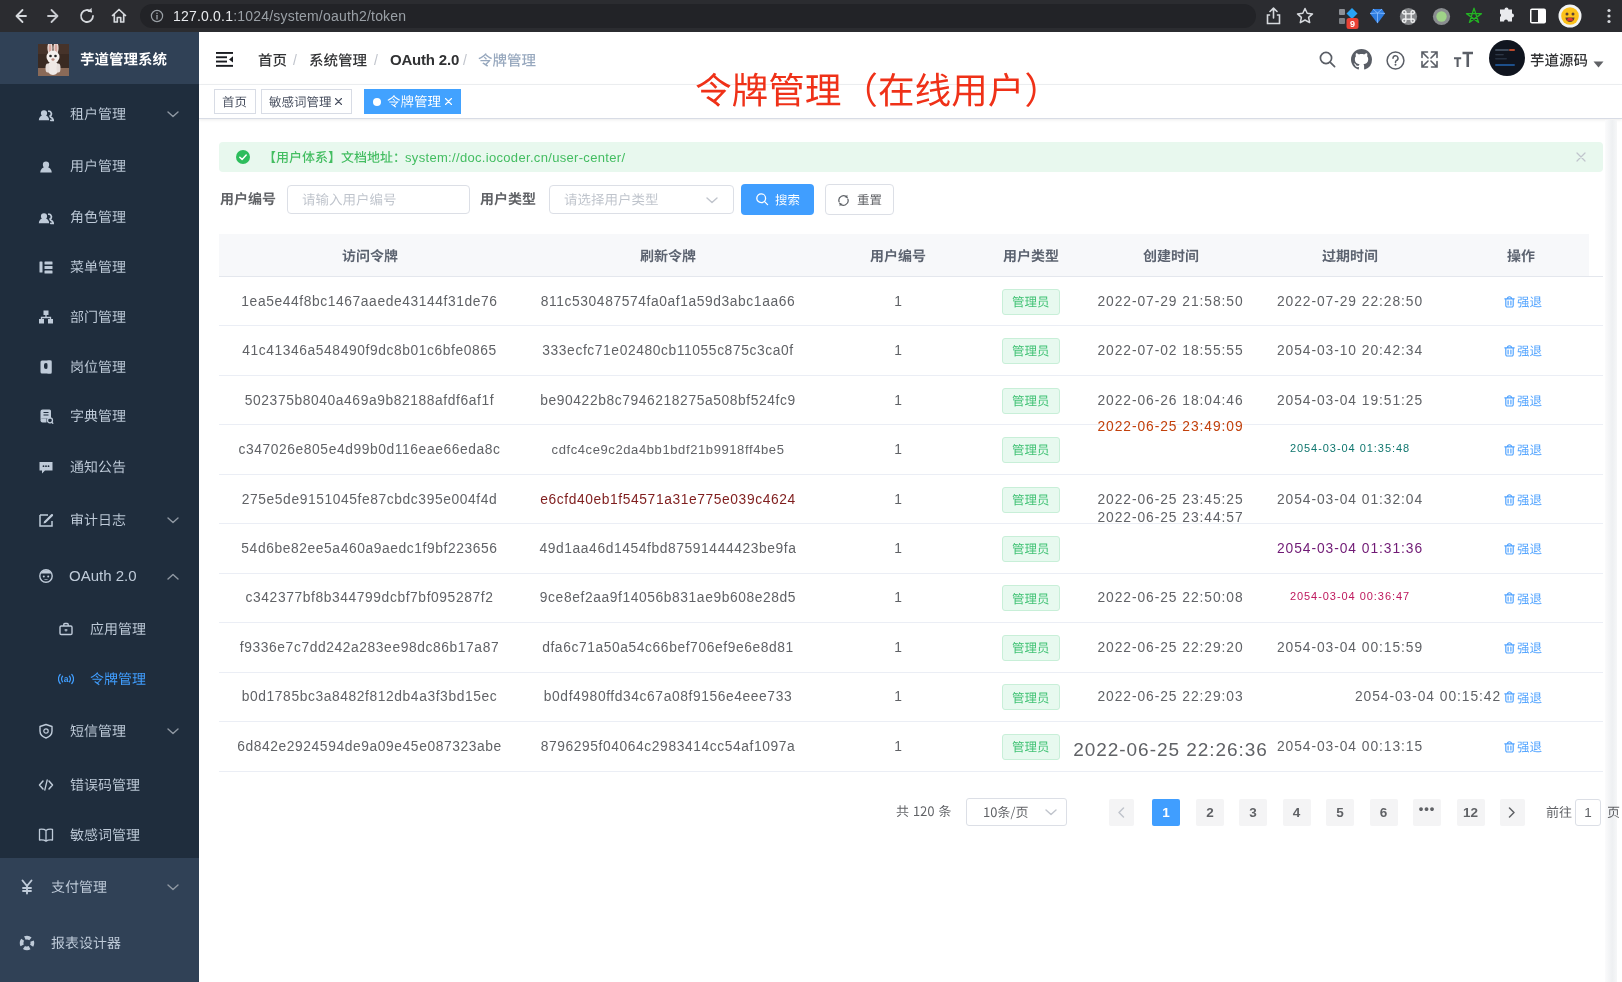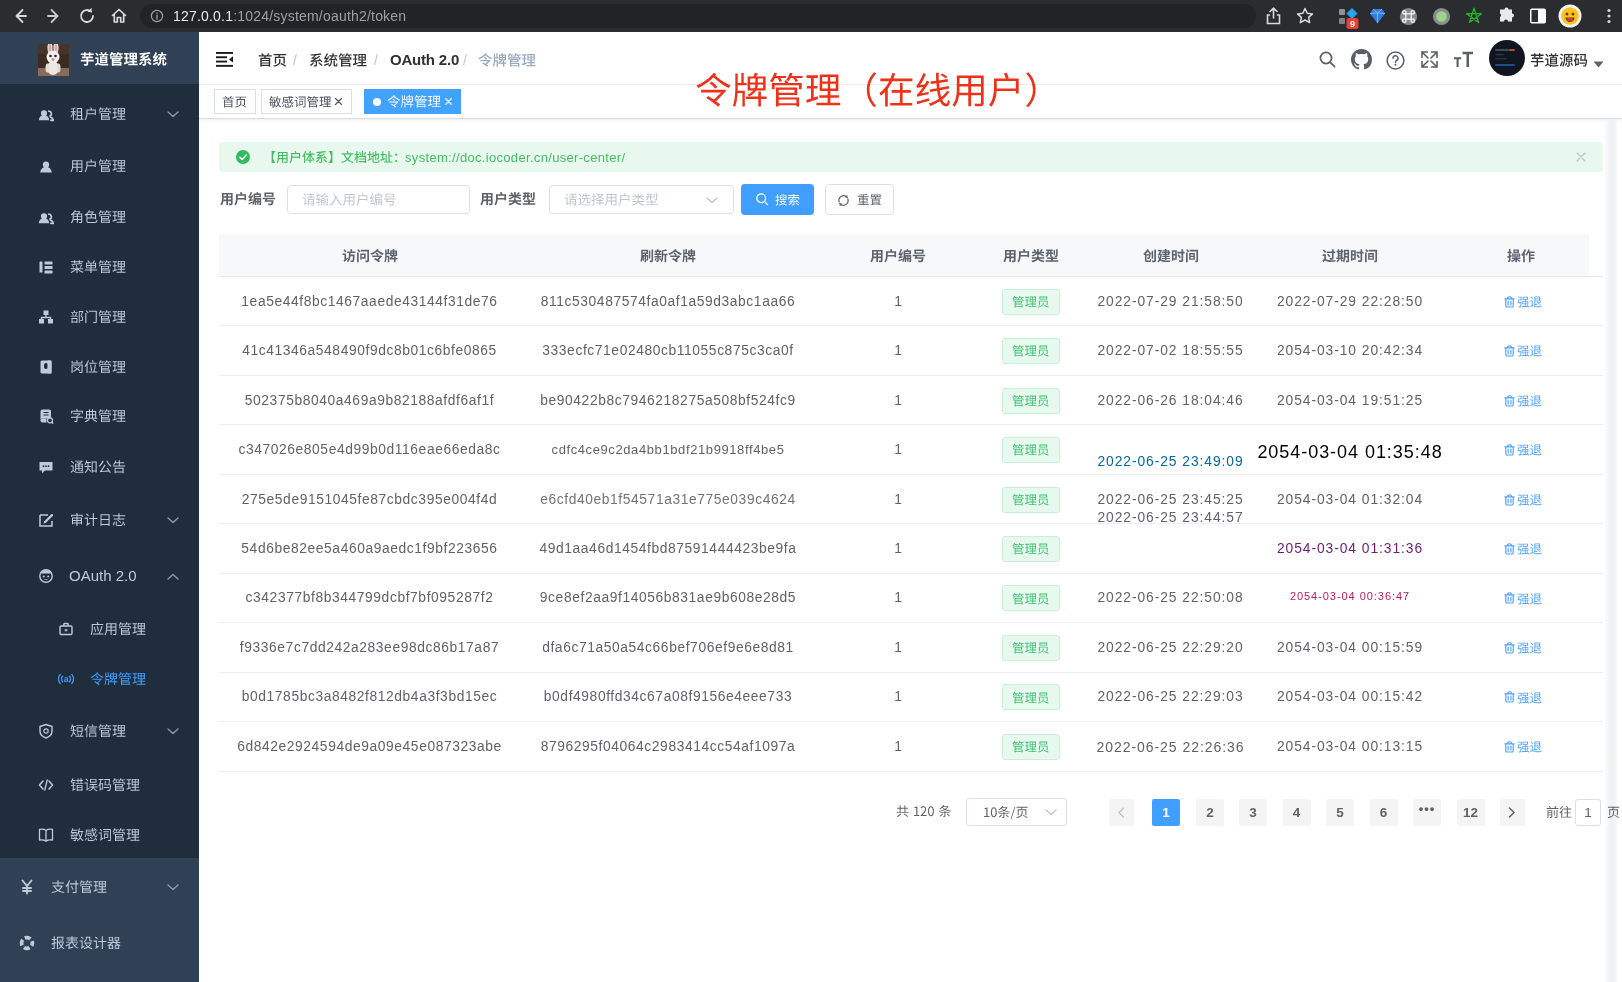--- a/index.html
+++ b/index.html
@@ -538,33 +538,33 @@
 <div class="abs" style="left:219px;top:424.4px;width:1384px;height:1px;background:#ebeef5"></div>
 <div class="lat" style="left:369.5px;top:442.1px;font-size:13.8px;letter-spacing:0.6px;color:#606266;transform:translateX(-50%)">c347026e805e4d99b0d116eae66eda8c</div>
 <div class="lat" style="left:668px;top:442.1px;font-size:13px;letter-spacing:0.6px;color:#606266;transform:translateX(-50%)">cdfc4ce9c2da4bb1bdf21b9918ff4be5</div>
 <div class="lat" style="left:898px;top:442.1px;font-size:13.8px;color:#606266;transform:translateX(-50%)">1</div>
 <div class="abs" style="left:1002px;top:437.1px;width:58px;height:26px;background:#e7f9ef;border:1px solid #c8efd8;border-radius:3px"></div>
 <div style="position:absolute;left:1012.2px;top:442.3px;">
       <svg width="37.5" height="16.2" viewBox="0 -12.5 37.5 16.2" style="display:block;overflow:visible">
         <path d="M2.6 -5.5V1.0H3.6V0.6H9.6V1.0H10.6V-2.1H3.6V-3.0H9.9V-5.5ZM9.6 -0.2H3.6V-1.4H9.6ZM5.5 -7.8C5.6 -7.5 5.8 -7.2 5.9 -7.0H1.3V-4.9H2.2V-6.2H10.5V-4.9H11.4V-7.0H6.9C6.7 -7.3 6.5 -7.7 6.3 -8.0ZM3.6 -4.8H9.0V-3.7H3.6ZM2.1 -10.6C1.8 -9.5 1.2 -8.4 0.5 -7.7C0.8 -7.6 1.2 -7.4 1.4 -7.2C1.7 -7.7 2.1 -8.2 2.4 -8.8H3.2C3.5 -8.3 3.8 -7.8 3.9 -7.4L4.7 -7.7C4.6 -8.0 4.4 -8.4 4.1 -8.8H6.1V-9.5H2.7C2.8 -9.8 2.9 -10.1 3.0 -10.4ZM7.4 -10.5C7.2 -9.6 6.7 -8.7 6.2 -8.1C6.4 -8.0 6.8 -7.8 6.9 -7.7C7.2 -8.0 7.4 -8.4 7.7 -8.8H8.5C8.9 -8.3 9.3 -7.7 9.4 -7.4L10.2 -7.7C10.1 -8.0 9.8 -8.4 9.5 -8.8H11.8V-9.5H8.0C8.1 -9.8 8.2 -10.1 8.3 -10.4Z M18.4 -6.8H20.4V-5.1H18.4ZM21.2 -6.8H23.1V-5.1H21.2ZM18.4 -9.1H20.4V-7.5H18.4ZM21.2 -9.1H23.1V-7.5H21.2ZM16.5 -0.3V0.6H24.6V-0.3H21.2V-2.0H24.2V-2.9H21.2V-4.3H24.0V-9.9H17.6V-4.3H20.3V-2.9H17.4V-2.0H20.3V-0.3ZM12.9 -1.2 13.2 -0.3C14.3 -0.7 15.7 -1.2 17.1 -1.6L16.9 -2.5L15.5 -2.1V-5.2H16.8V-6.0H15.5V-8.8H17.0V-9.7H13.1V-8.8H14.6V-6.0H13.2V-5.2H14.6V-1.8C14.0 -1.6 13.4 -1.4 12.9 -1.2Z M28.4 -9.1H34.2V-7.7H28.4ZM27.4 -9.9V-6.9H35.2V-9.9ZM30.7 -4.1V-2.9C30.7 -2.0 30.3 -0.6 25.8 0.3C26.0 0.5 26.3 0.8 26.4 1.1C31.1 0.0 31.7 -1.6 31.7 -2.9V-4.1ZM31.6 -0.8C33.1 -0.3 35.2 0.5 36.2 1.1L36.7 0.2C35.6 -0.3 33.6 -1.0 32.1 -1.5ZM26.9 -5.8V-1.2H27.9V-4.9H34.7V-1.2H35.7V-5.8Z" fill="#3fc173"></path>
       </svg>
     </div>
-<div class="lat" style="left:1170.5px;top:454px;font-size:13.8px;letter-spacing:0.95px;color:#0369a1;transform:translateX(-50%)">2022-06-25 23:49:09</div>
-<div class="lat" style="left:1350px;top:442.1px;font-size:18px;letter-spacing:0.95px;color:#000000;transform:translateX(-50%)">2054-03-04 01:35:48</div>
+<div class="lat" style="left:1170.5px;top:419px;font-size:13.8px;letter-spacing:0.95px;color:#c2410c;transform:translateX(-50%)">2022-06-25 23:49:09</div>
+<div class="lat" style="left:1350px;top:442.1px;font-size:11px;letter-spacing:0.95px;color:#0f766e;transform:translateX(-50%)">2054-03-04 01:35:48</div>
 <svg class="abs" style="left:1503.5px;top:444.1px" width="11" height="12" viewBox="0 0 11 12">
 <path d="M0.8 2.8 H10.2 M3.4 2.8 a2.1 2.1 0 0 1 4.2 0 M1.8 2.8 V9.6 a1.4 1.4 0 0 0 1.4 1.4 H7.8 a1.4 1.4 0 0 0 1.4-1.4 V2.8 M4.1 5 V9 M6.9 5 V9" stroke="#4da1ff" stroke-width="1.15" fill="none" stroke-linecap="round"></path>
     </svg>
 <div style="position:absolute;left:1516.5px;top:442.3px;">
       <svg width="25.0" height="16.2" viewBox="0 -12.5 25.0 16.2" style="display:block;overflow:visible">
         <path d="M6.5 -9.0H10.1V-7.5H6.5ZM5.6 -9.8V-6.7H7.9V-5.6H5.3V-2.2H7.9V-0.4L4.8 -0.2L4.9 0.7C6.5 0.6 8.7 0.4 10.9 0.2C11.1 0.6 11.2 0.9 11.2 1.1L12.1 0.7C11.8 -0.0 11.1 -1.2 10.5 -2.0L9.7 -1.7C10.0 -1.3 10.2 -1.0 10.5 -0.6L8.7 -0.5V-2.2H11.3V-5.6H8.7V-6.7H11.0V-9.8ZM6.2 -4.8H7.9V-3.0H6.2ZM8.7 -4.8H10.5V-3.0H8.7ZM1.1 -7.1C1.0 -5.9 0.8 -4.3 0.6 -3.3H1.1L3.6 -3.3C3.4 -1.2 3.3 -0.3 3.0 -0.1C2.9 0.1 2.8 0.1 2.6 0.1C2.4 0.1 1.9 0.1 1.3 0.0C1.4 0.3 1.5 0.6 1.6 0.9C2.1 0.9 2.7 0.9 3.0 0.9C3.4 0.9 3.6 0.8 3.8 0.5C4.2 0.2 4.4 -0.9 4.5 -3.8C4.5 -3.9 4.5 -4.2 4.5 -4.2H1.6C1.7 -4.8 1.8 -5.5 1.8 -6.2H4.6V-9.8H0.7V-9.0H3.7V-7.1Z M13.5 -9.5C14.2 -8.9 15.0 -8.0 15.3 -7.4L16.1 -8.0C15.7 -8.6 14.9 -9.4 14.2 -10.0ZM22.2 -7.2V-6.0H18.3V-7.2ZM22.2 -8.0H18.3V-9.2H22.2ZM17.3 -1.0C17.6 -1.2 17.9 -1.3 20.6 -2.1C20.5 -2.2 20.5 -2.6 20.5 -2.9L18.3 -2.3V-5.2H23.2V-9.9H17.4V-2.7C17.4 -2.2 17.1 -1.9 16.9 -1.8C17.0 -1.6 17.2 -1.3 17.3 -1.0ZM19.5 -4.4C20.8 -3.4 22.5 -2.0 23.2 -1.1L23.9 -1.6C23.5 -2.1 22.8 -2.7 22.1 -3.3C22.8 -3.7 23.5 -4.2 24.2 -4.7L23.4 -5.3C22.9 -4.9 22.2 -4.3 21.5 -3.8C21.0 -4.2 20.6 -4.5 20.1 -4.9ZM15.7 -6.1H13.2V-5.2H14.8V-1.3C14.3 -1.1 13.7 -0.6 13.0 0.0L13.6 0.8C14.3 0.0 14.9 -0.6 15.4 -0.6C15.7 -0.6 16.1 -0.3 16.6 0.0C17.4 0.5 18.5 0.7 20.0 0.7C21.2 0.7 23.4 0.6 24.3 0.5C24.3 0.3 24.5 -0.2 24.6 -0.4C23.3 -0.3 21.5 -0.2 20.0 -0.2C18.7 -0.2 17.6 -0.3 16.8 -0.7C16.3 -1.0 16.0 -1.2 15.7 -1.3Z" fill="#4da1ff"></path>
       </svg>
     </div>
 <div class="abs" style="left:219px;top:473.8px;width:1384px;height:1px;background:#ebeef5"></div>
 <div class="lat" style="left:369.5px;top:491.5px;font-size:13.8px;letter-spacing:0.6px;color:#606266;transform:translateX(-50%)">275e5de9151045fe87cbdc395e004f4d</div>
-<div class="lat" style="left:668px;top:491.5px;font-size:13.8px;letter-spacing:0.6px;color:#737373;transform:translateX(-50%)">e6cfd40eb1f54571a31e775e039c4624</div>
+<div class="lat" style="left:668px;top:491.5px;font-size:13.8px;letter-spacing:0.6px;color:#7f1d1d;transform:translateX(-50%)">e6cfd40eb1f54571a31e775e039c4624</div>
 <div class="lat" style="left:898px;top:491.5px;font-size:13.8px;color:#606266;transform:translateX(-50%)">1</div>
 <div class="abs" style="left:1002px;top:486.5px;width:58px;height:26px;background:#e7f9ef;border:1px solid #c8efd8;border-radius:3px"></div>
 <div style="position:absolute;left:1012.2px;top:491.8px;">
       <svg width="37.5" height="16.2" viewBox="0 -12.5 37.5 16.2" style="display:block;overflow:visible">
         <path d="M2.6 -5.5V1.0H3.6V0.6H9.6V1.0H10.6V-2.1H3.6V-3.0H9.9V-5.5ZM9.6 -0.2H3.6V-1.4H9.6ZM5.5 -7.8C5.6 -7.5 5.8 -7.2 5.9 -7.0H1.3V-4.9H2.2V-6.2H10.5V-4.9H11.4V-7.0H6.9C6.7 -7.3 6.5 -7.7 6.3 -8.0ZM3.6 -4.8H9.0V-3.7H3.6ZM2.1 -10.6C1.8 -9.5 1.2 -8.4 0.5 -7.7C0.8 -7.6 1.2 -7.4 1.4 -7.2C1.7 -7.7 2.1 -8.2 2.4 -8.8H3.2C3.5 -8.3 3.8 -7.8 3.9 -7.4L4.7 -7.7C4.6 -8.0 4.4 -8.4 4.1 -8.8H6.1V-9.5H2.7C2.8 -9.8 2.9 -10.1 3.0 -10.4ZM7.4 -10.5C7.2 -9.6 6.7 -8.7 6.2 -8.1C6.4 -8.0 6.8 -7.8 6.9 -7.7C7.2 -8.0 7.4 -8.4 7.7 -8.8H8.5C8.9 -8.3 9.3 -7.7 9.4 -7.4L10.2 -7.7C10.1 -8.0 9.8 -8.4 9.5 -8.8H11.8V-9.5H8.0C8.1 -9.8 8.2 -10.1 8.3 -10.4Z M18.4 -6.8H20.4V-5.1H18.4ZM21.2 -6.8H23.1V-5.1H21.2ZM18.4 -9.1H20.4V-7.5H18.4ZM21.2 -9.1H23.1V-7.5H21.2ZM16.5 -0.3V0.6H24.6V-0.3H21.2V-2.0H24.2V-2.9H21.2V-4.3H24.0V-9.9H17.6V-4.3H20.3V-2.9H17.4V-2.0H20.3V-0.3ZM12.9 -1.2 13.2 -0.3C14.3 -0.7 15.7 -1.2 17.1 -1.6L16.9 -2.5L15.5 -2.1V-5.2H16.8V-6.0H15.5V-8.8H17.0V-9.7H13.1V-8.8H14.6V-6.0H13.2V-5.2H14.6V-1.8C14.0 -1.6 13.4 -1.4 12.9 -1.2Z M28.4 -9.1H34.2V-7.7H28.4ZM27.4 -9.9V-6.9H35.2V-9.9ZM30.7 -4.1V-2.9C30.7 -2.0 30.3 -0.6 25.8 0.3C26.0 0.5 26.3 0.8 26.4 1.1C31.1 0.0 31.7 -1.6 31.7 -2.9V-4.1ZM31.6 -0.8C33.1 -0.3 35.2 0.5 36.2 1.1L36.7 0.2C35.6 -0.3 33.6 -1.0 32.1 -1.5ZM26.9 -5.8V-1.2H27.9V-4.9H34.7V-1.2H35.7V-5.8Z" fill="#3fc173"></path>
       </svg>
     </div>
 <div class="lat" style="left:1170.5px;top:491.5px;font-size:13.8px;letter-spacing:0.95px;color:#606266;transform:translateX(-50%)">2022-06-25 23:45:25</div>
 <div class="lat" style="left:1350px;top:491.5px;font-size:13.8px;letter-spacing:0.95px;color:#606266;transform:translateX(-50%)">2054-03-04 01:32:04</div>
 <svg class="abs" style="left:1503.5px;top:493.5px" width="11" height="12" viewBox="0 0 11 12">
@@ -639,40 +639,40 @@
 <div class="lat" style="left:369.5px;top:689.3px;font-size:13.8px;letter-spacing:0.6px;color:#606266;transform:translateX(-50%)">b0d1785bc3a8482f812db4a3f3bd15ec</div>
 <div class="lat" style="left:668px;top:689.3px;font-size:13.8px;letter-spacing:0.6px;color:#606266;transform:translateX(-50%)">b0df4980ffd34c67a08f9156e4eee733</div>
 <div class="lat" style="left:898px;top:689.3px;font-size:13.8px;color:#606266;transform:translateX(-50%)">1</div>
 <div class="abs" style="left:1002px;top:684.3px;width:58px;height:26px;background:#e7f9ef;border:1px solid #c8efd8;border-radius:3px"></div>
 <div style="position:absolute;left:1012.2px;top:689.6px;">
       <svg width="37.5" height="16.2" viewBox="0 -12.5 37.5 16.2" style="display:block;overflow:visible">
         <path d="M2.6 -5.5V1.0H3.6V0.6H9.6V1.0H10.6V-2.1H3.6V-3.0H9.9V-5.5ZM9.6 -0.2H3.6V-1.4H9.6ZM5.5 -7.8C5.6 -7.5 5.8 -7.2 5.9 -7.0H1.3V-4.9H2.2V-6.2H10.5V-4.9H11.4V-7.0H6.9C6.7 -7.3 6.5 -7.7 6.3 -8.0ZM3.6 -4.8H9.0V-3.7H3.6ZM2.1 -10.6C1.8 -9.5 1.2 -8.4 0.5 -7.7C0.8 -7.6 1.2 -7.4 1.4 -7.2C1.7 -7.7 2.1 -8.2 2.4 -8.8H3.2C3.5 -8.3 3.8 -7.8 3.9 -7.4L4.7 -7.7C4.6 -8.0 4.4 -8.4 4.1 -8.8H6.1V-9.5H2.7C2.8 -9.8 2.9 -10.1 3.0 -10.4ZM7.4 -10.5C7.2 -9.6 6.7 -8.7 6.2 -8.1C6.4 -8.0 6.8 -7.8 6.9 -7.7C7.2 -8.0 7.4 -8.4 7.7 -8.8H8.5C8.9 -8.3 9.3 -7.7 9.4 -7.4L10.2 -7.7C10.1 -8.0 9.8 -8.4 9.5 -8.8H11.8V-9.5H8.0C8.1 -9.8 8.2 -10.1 8.3 -10.4Z M18.4 -6.8H20.4V-5.1H18.4ZM21.2 -6.8H23.1V-5.1H21.2ZM18.4 -9.1H20.4V-7.5H18.4ZM21.2 -9.1H23.1V-7.5H21.2ZM16.5 -0.3V0.6H24.6V-0.3H21.2V-2.0H24.2V-2.9H21.2V-4.3H24.0V-9.9H17.6V-4.3H20.3V-2.9H17.4V-2.0H20.3V-0.3ZM12.9 -1.2 13.2 -0.3C14.3 -0.7 15.7 -1.2 17.1 -1.6L16.9 -2.5L15.5 -2.1V-5.2H16.8V-6.0H15.5V-8.8H17.0V-9.7H13.1V-8.8H14.6V-6.0H13.2V-5.2H14.6V-1.8C14.0 -1.6 13.4 -1.4 12.9 -1.2Z M28.4 -9.1H34.2V-7.7H28.4ZM27.4 -9.9V-6.9H35.2V-9.9ZM30.7 -4.1V-2.9C30.7 -2.0 30.3 -0.6 25.8 0.3C26.0 0.5 26.3 0.8 26.4 1.1C31.1 0.0 31.7 -1.6 31.7 -2.9V-4.1ZM31.6 -0.8C33.1 -0.3 35.2 0.5 36.2 1.1L36.7 0.2C35.6 -0.3 33.6 -1.0 32.1 -1.5ZM26.9 -5.8V-1.2H27.9V-4.9H34.7V-1.2H35.7V-5.8Z" fill="#3fc173"></path>
       </svg>
     </div>
 <div class="lat" style="left:1170.5px;top:689.3px;font-size:13.8px;letter-spacing:0.95px;color:#606266;transform:translateX(-50%)">2022-06-25 22:29:03</div>
-<div class="lat" style="left:1350px;top:689.3px;font-size:13.8px;letter-spacing:0.95px;color:#606266;transform:translateX(-50%)">2054-03-04 00:15:42</div>
+<div class="lat" style="left:1428px;top:689.3px;font-size:13.8px;letter-spacing:0.95px;color:#606266;transform:translateX(-50%)">2054-03-04 00:15:42</div>
 <svg class="abs" style="left:1503.5px;top:691.3px" width="11" height="12" viewBox="0 0 11 12">
 <path d="M0.8 2.8 H10.2 M3.4 2.8 a2.1 2.1 0 0 1 4.2 0 M1.8 2.8 V9.6 a1.4 1.4 0 0 0 1.4 1.4 H7.8 a1.4 1.4 0 0 0 1.4-1.4 V2.8 M4.1 5 V9 M6.9 5 V9" stroke="#4da1ff" stroke-width="1.15" fill="none" stroke-linecap="round"></path>
     </svg>
 <div style="position:absolute;left:1516.5px;top:689.6px;">
       <svg width="25.0" height="16.2" viewBox="0 -12.5 25.0 16.2" style="display:block;overflow:visible">
         <path d="M6.5 -9.0H10.1V-7.5H6.5ZM5.6 -9.8V-6.7H7.9V-5.6H5.3V-2.2H7.9V-0.4L4.8 -0.2L4.9 0.7C6.5 0.6 8.7 0.4 10.9 0.2C11.1 0.6 11.2 0.9 11.2 1.1L12.1 0.7C11.8 -0.0 11.1 -1.2 10.5 -2.0L9.7 -1.7C10.0 -1.3 10.2 -1.0 10.5 -0.6L8.7 -0.5V-2.2H11.3V-5.6H8.7V-6.7H11.0V-9.8ZM6.2 -4.8H7.9V-3.0H6.2ZM8.7 -4.8H10.5V-3.0H8.7ZM1.1 -7.1C1.0 -5.9 0.8 -4.3 0.6 -3.3H1.1L3.6 -3.3C3.4 -1.2 3.3 -0.3 3.0 -0.1C2.9 0.1 2.8 0.1 2.6 0.1C2.4 0.1 1.9 0.1 1.3 0.0C1.4 0.3 1.5 0.6 1.6 0.9C2.1 0.9 2.7 0.9 3.0 0.9C3.4 0.9 3.6 0.8 3.8 0.5C4.2 0.2 4.4 -0.9 4.5 -3.8C4.5 -3.9 4.5 -4.2 4.5 -4.2H1.6C1.7 -4.8 1.8 -5.5 1.8 -6.2H4.6V-9.8H0.7V-9.0H3.7V-7.1Z M13.5 -9.5C14.2 -8.9 15.0 -8.0 15.3 -7.4L16.1 -8.0C15.7 -8.6 14.9 -9.4 14.2 -10.0ZM22.2 -7.2V-6.0H18.3V-7.2ZM22.2 -8.0H18.3V-9.2H22.2ZM17.3 -1.0C17.6 -1.2 17.9 -1.3 20.6 -2.1C20.5 -2.2 20.5 -2.6 20.5 -2.9L18.3 -2.3V-5.2H23.2V-9.9H17.4V-2.7C17.4 -2.2 17.1 -1.9 16.9 -1.8C17.0 -1.6 17.2 -1.3 17.3 -1.0ZM19.5 -4.4C20.8 -3.4 22.5 -2.0 23.2 -1.1L23.9 -1.6C23.5 -2.1 22.8 -2.7 22.1 -3.3C22.8 -3.7 23.5 -4.2 24.2 -4.7L23.4 -5.3C22.9 -4.9 22.2 -4.3 21.5 -3.8C21.0 -4.2 20.6 -4.5 20.1 -4.9ZM15.7 -6.1H13.2V-5.2H14.8V-1.3C14.3 -1.1 13.7 -0.6 13.0 0.0L13.6 0.8C14.3 0.0 14.9 -0.6 15.4 -0.6C15.7 -0.6 16.1 -0.3 16.6 0.0C17.4 0.5 18.5 0.7 20.0 0.7C21.2 0.7 23.4 0.6 24.3 0.5C24.3 0.3 24.5 -0.2 24.6 -0.4C23.3 -0.3 21.5 -0.2 20.0 -0.2C18.7 -0.2 17.6 -0.3 16.8 -0.7C16.3 -1.0 16.0 -1.2 15.7 -1.3Z" fill="#4da1ff"></path>
       </svg>
     </div>
 <div class="abs" style="left:219px;top:721.0px;width:1384px;height:1px;background:#ebeef5"></div>
 <div class="lat" style="left:369.5px;top:738.8px;font-size:13.8px;letter-spacing:0.6px;color:#606266;transform:translateX(-50%)">6d842e2924594de9a09e45e087323abe</div>
 <div class="lat" style="left:668px;top:738.8px;font-size:13.8px;letter-spacing:0.6px;color:#606266;transform:translateX(-50%)">8796295f04064c2983414cc54af1097a</div>
 <div class="lat" style="left:898px;top:738.8px;font-size:13.8px;color:#606266;transform:translateX(-50%)">1</div>
 <div class="abs" style="left:1002px;top:733.8px;width:58px;height:26px;background:#e7f9ef;border:1px solid #c8efd8;border-radius:3px"></div>
 <div style="position:absolute;left:1012.2px;top:739.0px;">
       <svg width="37.5" height="16.2" viewBox="0 -12.5 37.5 16.2" style="display:block;overflow:visible">
         <path d="M2.6 -5.5V1.0H3.6V0.6H9.6V1.0H10.6V-2.1H3.6V-3.0H9.9V-5.5ZM9.6 -0.2H3.6V-1.4H9.6ZM5.5 -7.8C5.6 -7.5 5.8 -7.2 5.9 -7.0H1.3V-4.9H2.2V-6.2H10.5V-4.9H11.4V-7.0H6.9C6.7 -7.3 6.5 -7.7 6.3 -8.0ZM3.6 -4.8H9.0V-3.7H3.6ZM2.1 -10.6C1.8 -9.5 1.2 -8.4 0.5 -7.7C0.8 -7.6 1.2 -7.4 1.4 -7.2C1.7 -7.7 2.1 -8.2 2.4 -8.8H3.2C3.5 -8.3 3.8 -7.8 3.9 -7.4L4.7 -7.7C4.6 -8.0 4.4 -8.4 4.1 -8.8H6.1V-9.5H2.7C2.8 -9.8 2.9 -10.1 3.0 -10.4ZM7.4 -10.5C7.2 -9.6 6.7 -8.7 6.2 -8.1C6.4 -8.0 6.8 -7.8 6.9 -7.7C7.2 -8.0 7.4 -8.4 7.7 -8.8H8.5C8.9 -8.3 9.3 -7.7 9.4 -7.4L10.2 -7.7C10.1 -8.0 9.8 -8.4 9.5 -8.8H11.8V-9.5H8.0C8.1 -9.8 8.2 -10.1 8.3 -10.4Z M18.4 -6.8H20.4V-5.1H18.4ZM21.2 -6.8H23.1V-5.1H21.2ZM18.4 -9.1H20.4V-7.5H18.4ZM21.2 -9.1H23.1V-7.5H21.2ZM16.5 -0.3V0.6H24.6V-0.3H21.2V-2.0H24.2V-2.9H21.2V-4.3H24.0V-9.9H17.6V-4.3H20.3V-2.9H17.4V-2.0H20.3V-0.3ZM12.9 -1.2 13.2 -0.3C14.3 -0.7 15.7 -1.2 17.1 -1.6L16.9 -2.5L15.5 -2.1V-5.2H16.8V-6.0H15.5V-8.8H17.0V-9.7H13.1V-8.8H14.6V-6.0H13.2V-5.2H14.6V-1.8C14.0 -1.6 13.4 -1.4 12.9 -1.2Z M28.4 -9.1H34.2V-7.7H28.4ZM27.4 -9.9V-6.9H35.2V-9.9ZM30.7 -4.1V-2.9C30.7 -2.0 30.3 -0.6 25.8 0.3C26.0 0.5 26.3 0.8 26.4 1.1C31.1 0.0 31.7 -1.6 31.7 -2.9V-4.1ZM31.6 -0.8C33.1 -0.3 35.2 0.5 36.2 1.1L36.7 0.2C35.6 -0.3 33.6 -1.0 32.1 -1.5ZM26.9 -5.8V-1.2H27.9V-4.9H34.7V-1.2H35.7V-5.8Z" fill="#3fc173"></path>
       </svg>
     </div>
-<div class="lat" style="left:1170.5px;top:738.8px;font-size:14px;letter-spacing:0.95px;color:#606266;transform:translateX(-50%)">2022-06-25 22:26:36</div>
+<div class="lat" style="left:1170.5px;top:738.8px;font-size:19px;letter-spacing:0.95px;color:#606266;transform:translateX(-50%)">2022-06-25 22:26:36</div>
 <div class="lat" style="left:1350px;top:738.8px;font-size:13.8px;letter-spacing:0.95px;color:#606266;transform:translateX(-50%)">2054-03-04 00:13:15</div>
 <svg class="abs" style="left:1503.5px;top:740.8px" width="11" height="12" viewBox="0 0 11 12">
 <path d="M0.8 2.8 H10.2 M3.4 2.8 a2.1 2.1 0 0 1 4.2 0 M1.8 2.8 V9.6 a1.4 1.4 0 0 0 1.4 1.4 H7.8 a1.4 1.4 0 0 0 1.4-1.4 V2.8 M4.1 5 V9 M6.9 5 V9" stroke="#4da1ff" stroke-width="1.15" fill="none" stroke-linecap="round"></path>
     </svg>
 <div style="position:absolute;left:1516.5px;top:739.0px;">
       <svg width="25.0" height="16.2" viewBox="0 -12.5 25.0 16.2" style="display:block;overflow:visible">
         <path d="M6.5 -9.0H10.1V-7.5H6.5ZM5.6 -9.8V-6.7H7.9V-5.6H5.3V-2.2H7.9V-0.4L4.8 -0.2L4.9 0.7C6.5 0.6 8.7 0.4 10.9 0.2C11.1 0.6 11.2 0.9 11.2 1.1L12.1 0.7C11.8 -0.0 11.1 -1.2 10.5 -2.0L9.7 -1.7C10.0 -1.3 10.2 -1.0 10.5 -0.6L8.7 -0.5V-2.2H11.3V-5.6H8.7V-6.7H11.0V-9.8ZM6.2 -4.8H7.9V-3.0H6.2ZM8.7 -4.8H10.5V-3.0H8.7ZM1.1 -7.1C1.0 -5.9 0.8 -4.3 0.6 -3.3H1.1L3.6 -3.3C3.4 -1.2 3.3 -0.3 3.0 -0.1C2.9 0.1 2.8 0.1 2.6 0.1C2.4 0.1 1.9 0.1 1.3 0.0C1.4 0.3 1.5 0.6 1.6 0.9C2.1 0.9 2.7 0.9 3.0 0.9C3.4 0.9 3.6 0.8 3.8 0.5C4.2 0.2 4.4 -0.9 4.5 -3.8C4.5 -3.9 4.5 -4.2 4.5 -4.2H1.6C1.7 -4.8 1.8 -5.5 1.8 -6.2H4.6V-9.8H0.7V-9.0H3.7V-7.1Z M13.5 -9.5C14.2 -8.9 15.0 -8.0 15.3 -7.4L16.1 -8.0C15.7 -8.6 14.9 -9.4 14.2 -10.0ZM22.2 -7.2V-6.0H18.3V-7.2ZM22.2 -8.0H18.3V-9.2H22.2ZM17.3 -1.0C17.6 -1.2 17.9 -1.3 20.6 -2.1C20.5 -2.2 20.5 -2.6 20.5 -2.9L18.3 -2.3V-5.2H23.2V-9.9H17.4V-2.7C17.4 -2.2 17.1 -1.9 16.9 -1.8C17.0 -1.6 17.2 -1.3 17.3 -1.0ZM19.5 -4.4C20.8 -3.4 22.5 -2.0 23.2 -1.1L23.9 -1.6C23.5 -2.1 22.8 -2.7 22.1 -3.3C22.8 -3.7 23.5 -4.2 24.2 -4.7L23.4 -5.3C22.9 -4.9 22.2 -4.3 21.5 -3.8C21.0 -4.2 20.6 -4.5 20.1 -4.9ZM15.7 -6.1H13.2V-5.2H14.8V-1.3C14.3 -1.1 13.7 -0.6 13.0 0.0L13.6 0.8C14.3 0.0 14.9 -0.6 15.4 -0.6C15.7 -0.6 16.1 -0.3 16.6 0.0C17.4 0.5 18.5 0.7 20.0 0.7C21.2 0.7 23.4 0.6 24.3 0.5C24.3 0.3 24.5 -0.2 24.6 -0.4C23.3 -0.3 21.5 -0.2 20.0 -0.2C18.7 -0.2 17.6 -0.3 16.8 -0.7C16.3 -1.0 16.0 -1.2 15.7 -1.3Z" fill="#4da1ff"></path>
       </svg>
     </div>
 <div class="abs" style="left:219px;top:770.5px;width:1384px;height:1px;background:#ebeef5"></div>

